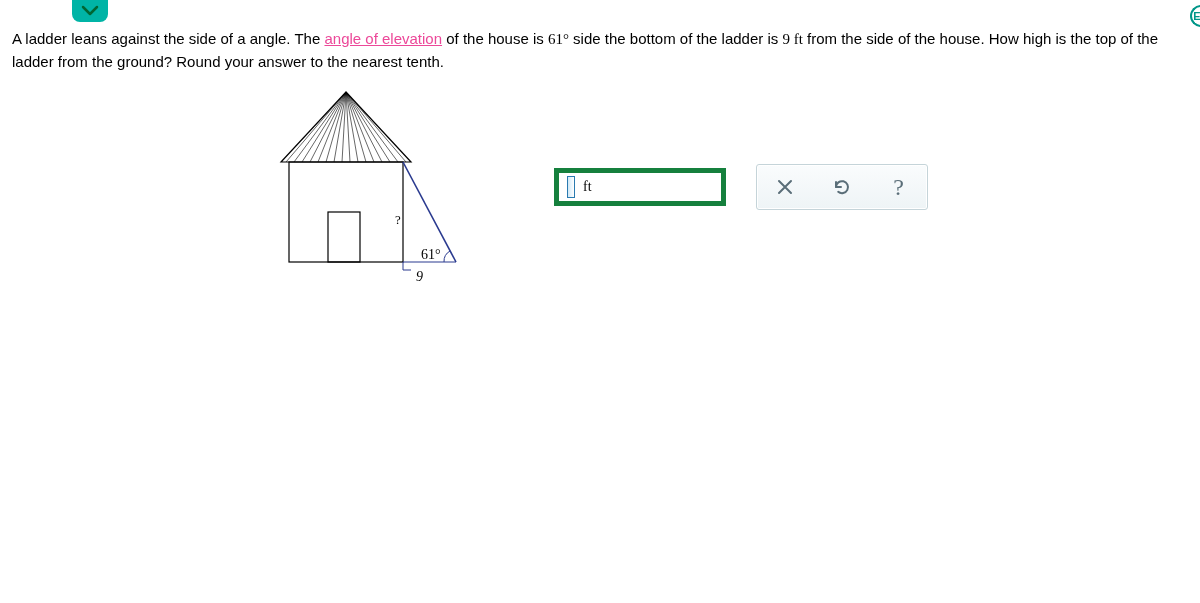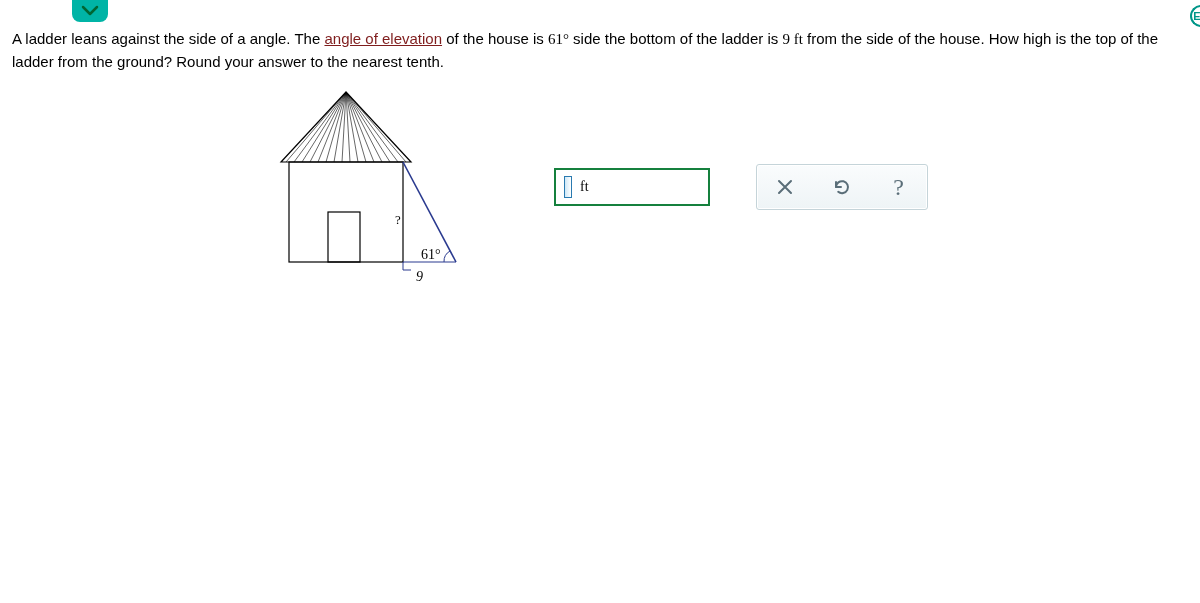--- a/index.html
+++ b/index.html
@@ -1,23 +1,23 @@
 <!DOCTYPE html>
 <html><head>
 <meta charset="utf-8">
 <style>
   * { margin:0; padding:0; box-sizing:border-box; }
   body { font-family: Arial, Helvetica, sans-serif; font-size:15px; color:#000; background:#fff; width:1200px; height:603px; position:relative; }
   .chevron-btn { position:absolute; left:72px; top:0; width:36px; height:22px; background:#00b4a6; border-radius:0 0 8px 8px; display:flex; align-items:center; justify-content:center; cursor:pointer; }
   .right-badge { position:absolute; right:-2px; top:5px; width:12px; height:22px; border:2px solid #009688; border-right:none; border-radius:12px 0 0 12px; display:flex; align-items:center; justify-content:center; font-size:11px; color:#009688; font-weight:bold; overflow:hidden; }
   .question { position:absolute; left:12px; top:28px; right:20px; line-height:1.45; }
-  .question a { color:#7f1d1d; }
+  .question a { color:#ec4899; }
   .serif { font-family: 'Times New Roman', Times, serif; }
   .diagram { position:absolute; left:256px; top:84px; width:220px; height:210px; }
-  .answer-box { position:absolute; left:554px; top:168px; width:156px; height:38px; border:2px solid #15803d; display:flex; align-items:center; padding:0 8px; gap:8px; }
+  .answer-box { position:absolute; left:554px; top:168px; width:172px; height:38px; border:5px solid #15803d; display:flex; align-items:center; padding:0 8px; gap:8px; }
   .cursor { width:8px; height:22px; border:1px solid #2a7ab0; background:linear-gradient(to right,#cfe8f7,#fff); }
   .unit { font-family:'Times New Roman',serif; font-size:14px; }
   .controls { position:absolute; left:756px; top:164px; width:172px; height:46px; border:1px solid #c5d4d9; border-radius:3px; background:linear-gradient(#fafcfd,#eef4f6); display:flex; align-items:center; justify-content:space-around; box-shadow:inset 0 0 0 1px #fff; }
   .ctrl-btn { width:40px; height:36px; display:flex; align-items:center; justify-content:center; cursor:pointer; color:#5a6e78; }
   .qmark { font-size:24px; font-family:'Times New Roman',serif; color:#5a6e78; }
 </style>
 </head>
 <body>
 
 <div class="chevron-btn">

